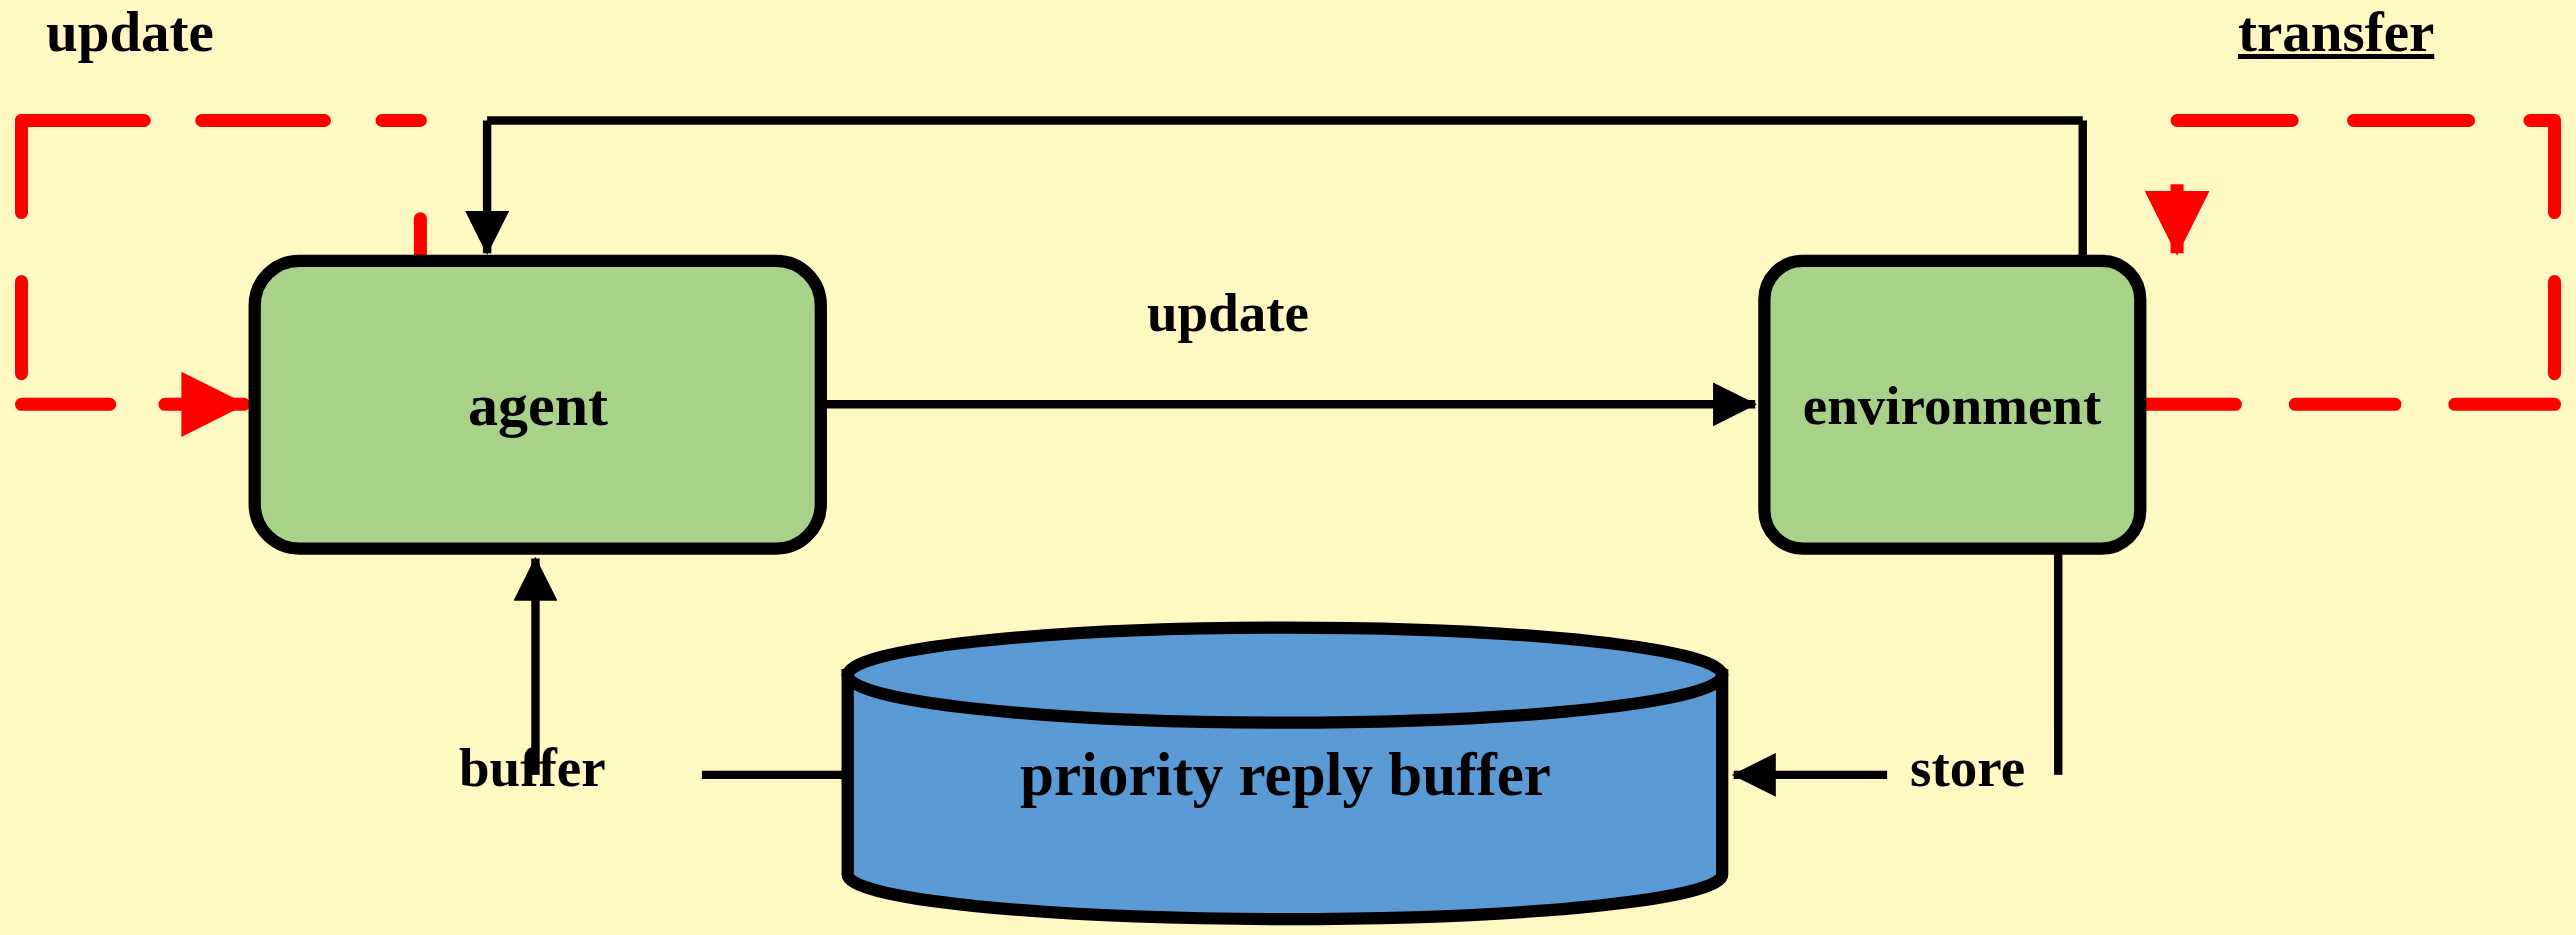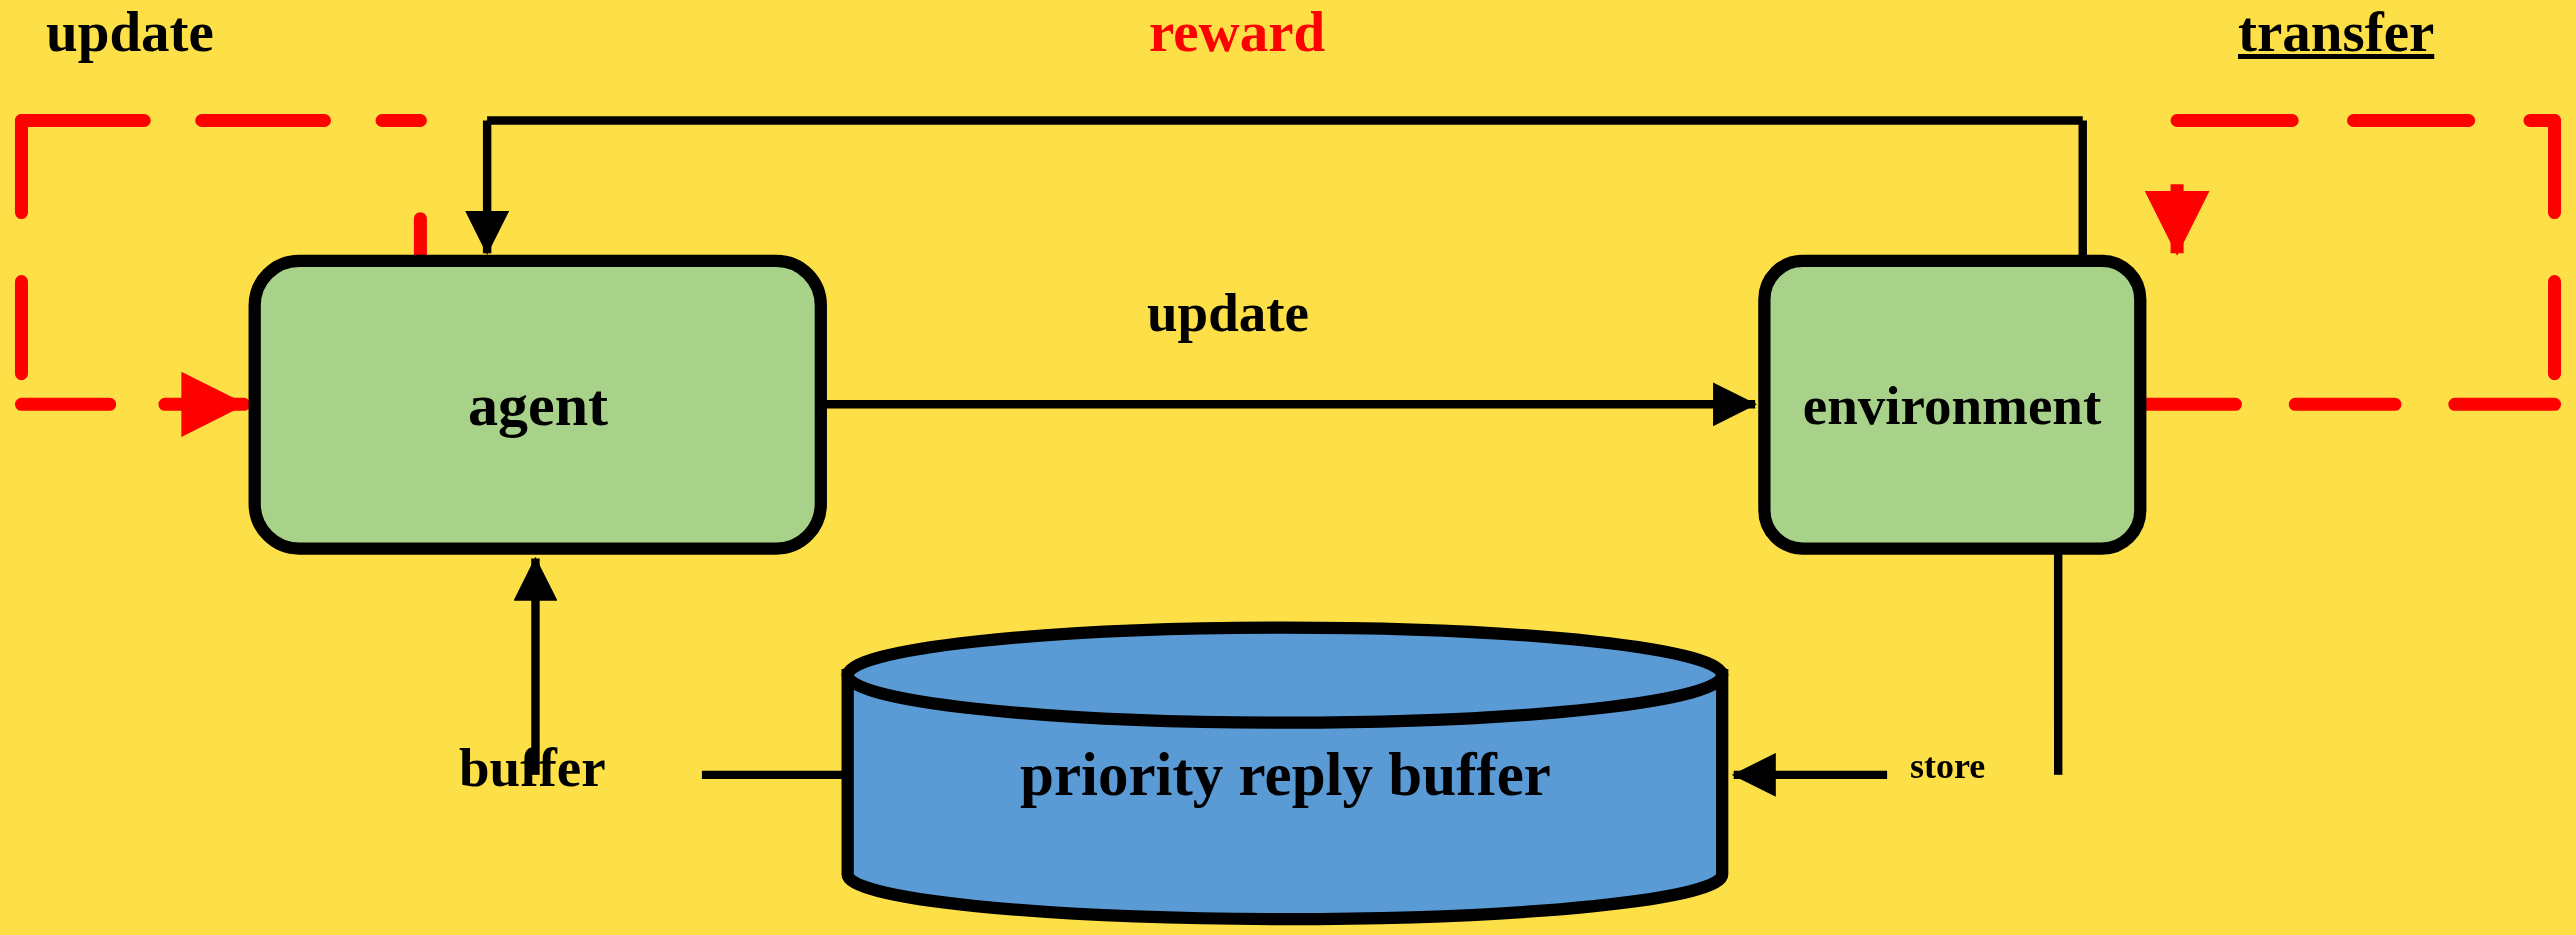--- a/index.html
+++ b/index.html
@@ -5,21 +5,21 @@
 <style>
   html, body {
     margin: 0;
     padding: 0;
     background: #ffffff;
   }
   #canvas {
     position: relative;
     width: 2576px;
     height: 936px;
-    background: #fde047;
+    background: #fef9c3;
     overflow: hidden;
     font-family: "Liberation Serif", "DejaVu Serif", serif;
   }
   #diagram-svg {
     position: absolute;
     left: 0;
     top: 0;
     width: 2576px;
     height: 936px;
   }
@@ -29,21 +29,21 @@
     font-weight: bold;
     white-space: nowrap;
     line-height: 1;
     color: #000000;
   }
   .lbl-update   { left: 46px;   top: 3.1px;    font-size: 57px; }
   .lbl-reward   { left: 1149px; top: 3.1px;    font-size: 57px; color: #ff0000; }
   .lbl-transfer { left: 2238px; top: 3.1px;    font-size: 57px; text-decoration: underline; }
   .lbl-action   { left: 1147px; top: 285px;  font-size: 55px; }
   .lbl-sample   { left: 459px;  top: 740px;  font-size: 55px; }
-  .lbl-store    { left: 1910px; top: 740px;  font-size: 36px; margin-top: 8px; }
+  .lbl-store    { left: 1910px; top: 740px;  font-size: 55px; }
   .vcenter {
     position: absolute;
     display: flex;
     align-items: center;
     justify-content: center;
   }
 </style>
 </head>
 <body>
 
@@ -114,21 +114,20 @@
 
       <path d="M 1105 880 L 1105 1140 A 570 58 0 0 0 2245 1140 L 2245 880 Z" fill="#5b9bd5" stroke="#000000" stroke-width="16"></path>
 
       <ellipse cx="1675" cy="880" rx="570" ry="62" fill="#5b9bd5" stroke="#000000" stroke-width="16"></ellipse>
     </g>
 
   </svg>
 
   <div class="lbl lbl-update">update</div>
 
-  <div class="lbl lbl-reward">reward</div>
 
   <div class="lbl lbl-transfer">transfer</div>
 
   <div class="lbl lbl-action">update</div>
 
   <div class="vcenter" style="left:255px; top:261px; width:566px; height:288px;text-align:center;">
     <span style="font-family:'Liberation Serif','DejaVu Serif',serif; font-weight:bold; font-size:60px; color:#000;">agent</span>
   </div>
 
   <div class="vcenter" style="left:1764px; top:261px; width:376px; height:288px;">

